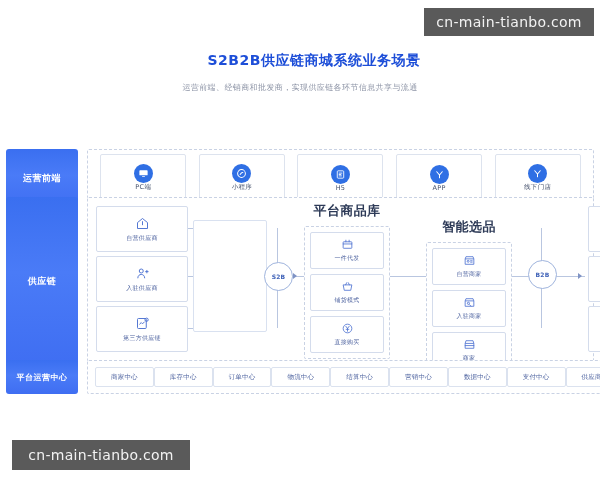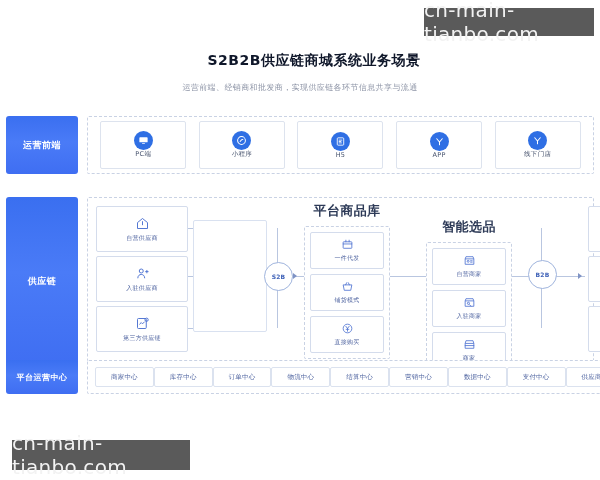--- a/index.html
+++ b/index.html
@@ -8,51 +8,51 @@
     background:#ffffff;
     font-family:"DejaVu Sans","Liberation Sans",sans-serif;
     position:relative;
   }
   .canvas{position:absolute;inset:0;background:#ffffff;}
 
   
   .watermark{
     position:absolute;background:#5a5a5a;color:#f2f2f2;
     font-family:"DejaVu Sans","Liberation Sans",sans-serif;
-    font-size:20px;letter-spacing:.3px;
+    font-size:14px;letter-spacing:.3px;
     display:flex;align-items:center;justify-content:center;
   }
   .wm-top{right:6px;top:8px;width:170px;height:28px;}
   .wm-bottom{left:12px;bottom:10px;width:178px;height:30px;}
 
   
   .header{position:absolute;left:0;top:52px;width:600px;text-align:center;}
   .header .title{
-    font-size:14px;font-weight:bold;color:#0f172a;letter-spacing:.5px;padding-left:28px;
+    font-size:14px;font-weight:bold;color:#1d4ed8;letter-spacing:.5px;padding-left:28px;
   }
   .header .subtitle{
     margin-top:12px;font-size:8px;color:#8c93a5;letter-spacing:.4px;
   }
 
   
   .band{position:absolute;left:6px;display:flex;}
   .band-label{
     width:72px;border-radius:3px;
     background:linear-gradient(180deg,#3a6ff0 0%,#4a7bf7 45%,#3f6ef2 100%);
     color:#ffffff;font-size:9px;font-weight:bold;
     display:flex;align-items:center;justify-content:center;
     letter-spacing:.5px;flex:none;
   }
   .band-body{
     margin-left:9px;border:1px dashed #c9d2e4;border-radius:2px;
     background:#ffffff;position:relative;flex:1;
   }
 
   
-  #row-front{top:116px;width:588px;height:58px;}
+  #row-front{top:149px;width:588px;height:58px;}
   #row-front .band-body{display:flex;align-items:center;justify-content:space-around;padding:0 6px;}
   .channel-card{
     width:84px;height:46px;border:1px solid #dde3ee;border-radius:2px;
     background:#fff;display:flex;flex-direction:column;
     align-items:center;justify-content:center;gap:0;
   }
   .circle-icon{
     width:19px;height:19px;border-radius:50%;
     background:#2f6fe4;display:flex;align-items:center;justify-content:center;
   }

